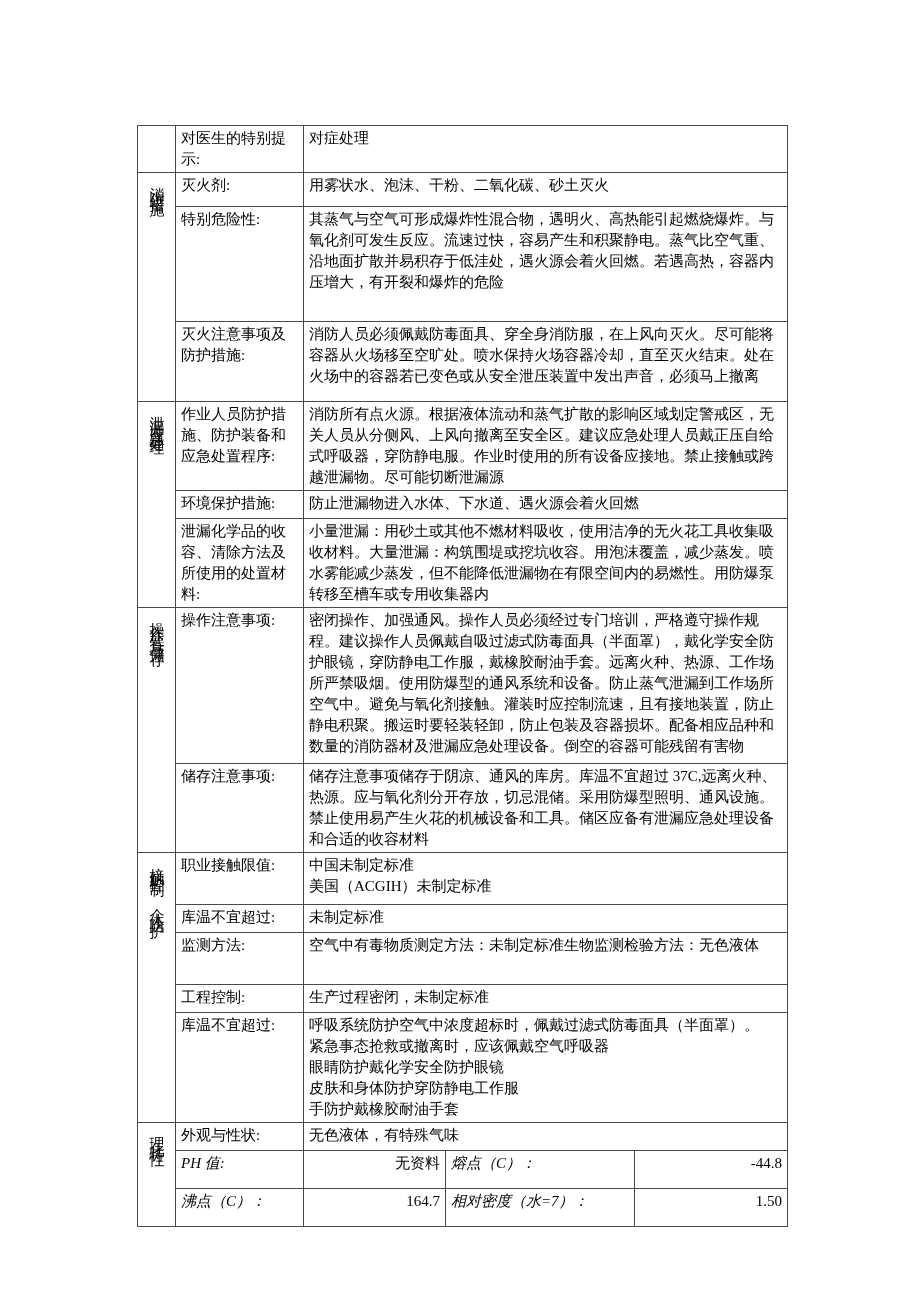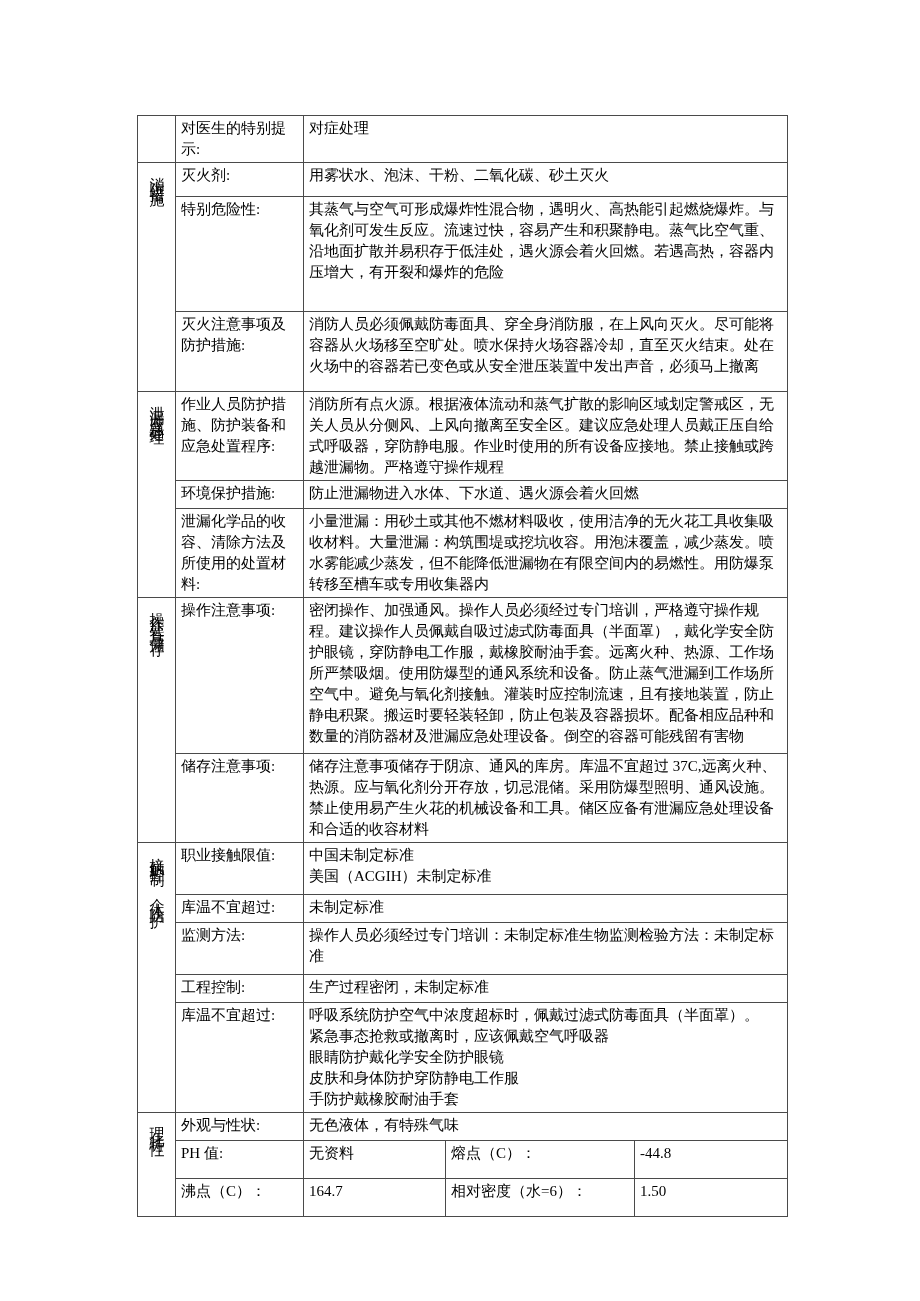--- a/index.html
+++ b/index.html
@@ -10,21 +10,21 @@
   body {
     width: 920px;
     height: 1301px;
     position: relative;
     font-family: "Liberation Serif", "DejaVu Serif", serif;
     color: #000000;
   }
   table.msds {
     position: absolute;
     left: 137px;
-    top: 115px;
+    top: 125px;
     width: 650px;
     border-collapse: collapse;
     table-layout: fixed;
   }
   table.msds td {
     border: 1px solid #4a4a4a;
     font-size: 15px;
     line-height: 21px;
     padding: 2px 5px;
     vertical-align: top;
@@ -43,26 +43,27 @@
     display: inline-block;
     line-height: 1;
   }
   td.label {
     vertical-align: middle;
   }
   td.content {
     white-space: pre-line;
   }
   td.pcval {
-    text-align: left;
+    text-align: right;
     vertical-align: middle;
     white-space: nowrap;
   }
   td.pclabel {
     vertical-align: middle;
+    font-style: italic;
   }
 </style>
 </head>
 <body>
 
 <table class="msds">
   <colgroup>
     <col style="width:38px">
     <col style="width:128px">
     <col style="width:142px">
@@ -91,21 +92,21 @@
   <tr style="height:80px">
     <td class="label">灭火注意事项及防护措施:</td>
     <td class="content" colspan="3">消防人员必须佩戴防毒面具、穿全身消防服，在上风向灭火。尽可能将容器从火场移至空旷处。喷水保持火场容器冷却，直至灭火结束。处在火场中的容器若已变色或从安全泄压装置中发出声音，必须马上撤离</td>
   </tr>
 
   <tr style="height:85px">
     <td class="cat" rowspan="3">
       <span class="vtext">泄漏应急处理</span>
     </td>
     <td class="label">作业人员防护措施、防护装备和应急处置程序:</td>
-    <td class="content" colspan="3">消防所有点火源。根据液体流动和蒸气扩散的影响区域划定警戒区，无关人员从分侧风、上风向撤离至安全区。建议应急处理人员戴正压自给式呼吸器，穿防静电服。作业时使用的所有设备应接地。禁止接触或跨越泄漏物。严格遵守操作规程</td>
+    <td class="content" colspan="3">消防所有点火源。根据液体流动和蒸气扩散的影响区域划定警戒区，无关人员从分侧风、上风向撤离至安全区。建议应急处理人员戴正压自给式呼吸器，穿防静电服。作业时使用的所有设备应接地。禁止接触或跨越泄漏物。尽可能切断泄漏源</td>
   </tr>
   <tr style="height:28px">
     <td class="label">环境保护措施:</td>
     <td class="content" colspan="3">防止泄漏物进入水体、下水道、遇火源会着火回燃</td>
   </tr>
   <tr style="height:88px">
     <td class="label">泄漏化学品的收容、清除方法及所使用的处置材料:</td>
     <td class="content" colspan="3">小量泄漏：用砂土或其他不燃材料吸收，使用洁净的无火花工具收集吸收材料。大量泄漏：构筑围堤或挖坑收容。用泡沫覆盖，减少蒸发。喷水雾能减少蒸发，但不能降低泄漏物在有限空间内的易燃性。用防爆泵转移至槽车或专用收集器内</td>
   </tr>
 
@@ -128,21 +129,21 @@
     <td class="label">职业接触限值:</td>
     <td class="content" colspan="3">中国未制定标准
 美国（ACGIH）未制定标准</td>
   </tr>
   <tr style="height:28px">
     <td class="label">库温不宜超过:</td>
     <td class="content" colspan="3">未制定标准</td>
   </tr>
   <tr style="height:52px">
     <td class="label">监测方法:</td>
-    <td class="content" colspan="3">操作人员必须经过专门培训：未制定标准生物监测检验方法：未制定标准</td>
+    <td class="content" colspan="3">空气中有毒物质测定方法：未制定标准生物监测检验方法：无色液体</td>
   </tr>
   <tr style="height:28px">
     <td class="label">工程控制:</td>
     <td class="content" colspan="3">生产过程密闭，未制定标准</td>
   </tr>
   <tr style="height:107px">
     <td class="label">库温不宜超过:</td>
     <td class="content" colspan="3">呼吸系统防护空气中浓度超标时，佩戴过滤式防毒面具（半面罩）。
 紧急事态抢救或撤离时，应该佩戴空气呼吸器
 眼睛防护戴化学安全防护眼镜
@@ -159,17 +160,17 @@
   </tr>
   <tr style="height:38px">
     <td class="pclabel">PH 值:</td>
     <td class="pcval">无资料</td>
     <td class="pclabel">熔点（C）：</td>
     <td class="pcval">-44.8</td>
   </tr>
   <tr style="height:38px">
     <td class="pclabel">沸点（C）：</td>
     <td class="pcval">164.7</td>
-    <td class="pclabel">相对密度（水=6）：</td>
+    <td class="pclabel">相对密度（水=7）：</td>
     <td class="pcval">1.50</td>
   </tr>
 </tbody>
   </table>
 
 </body></html>

